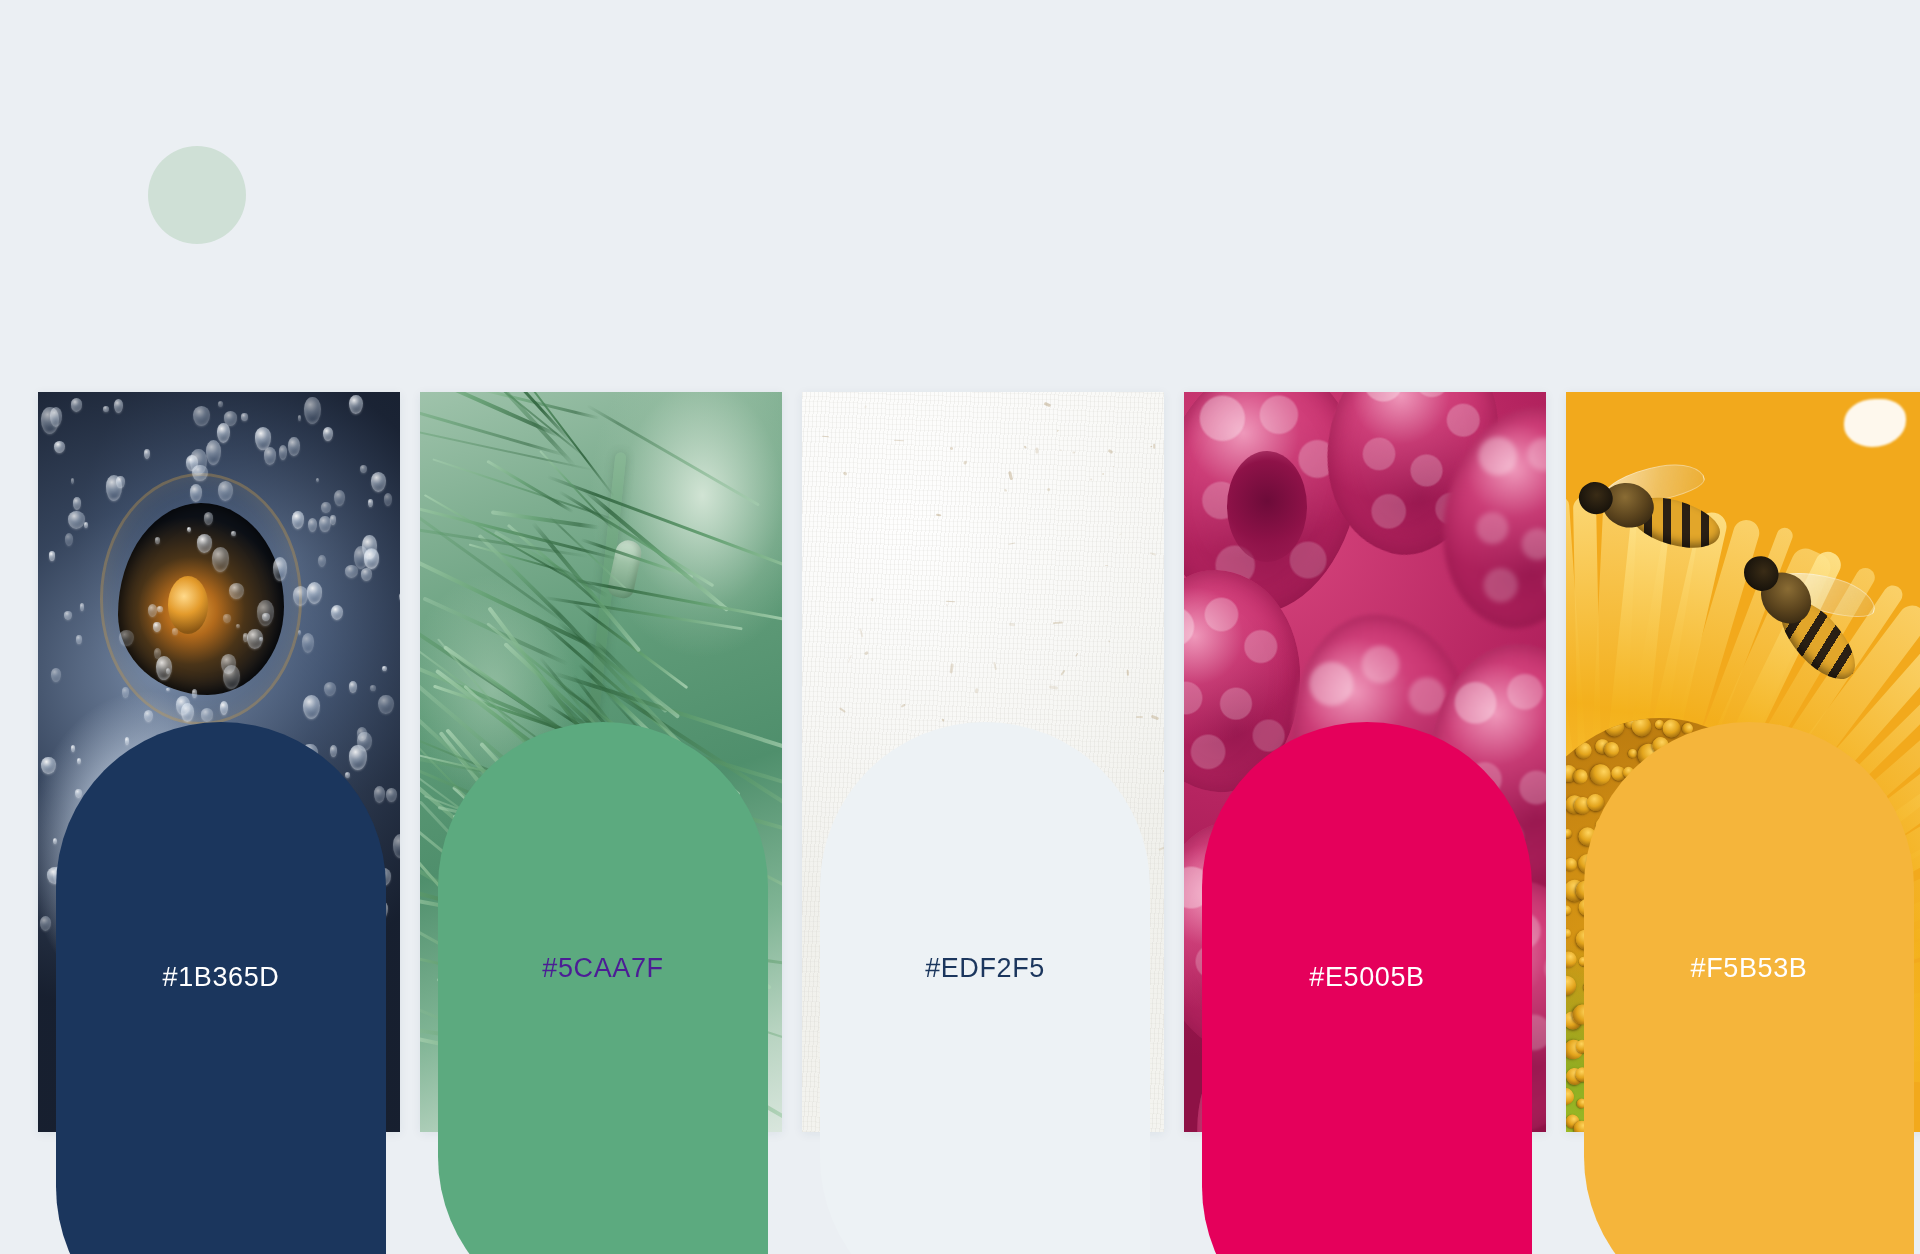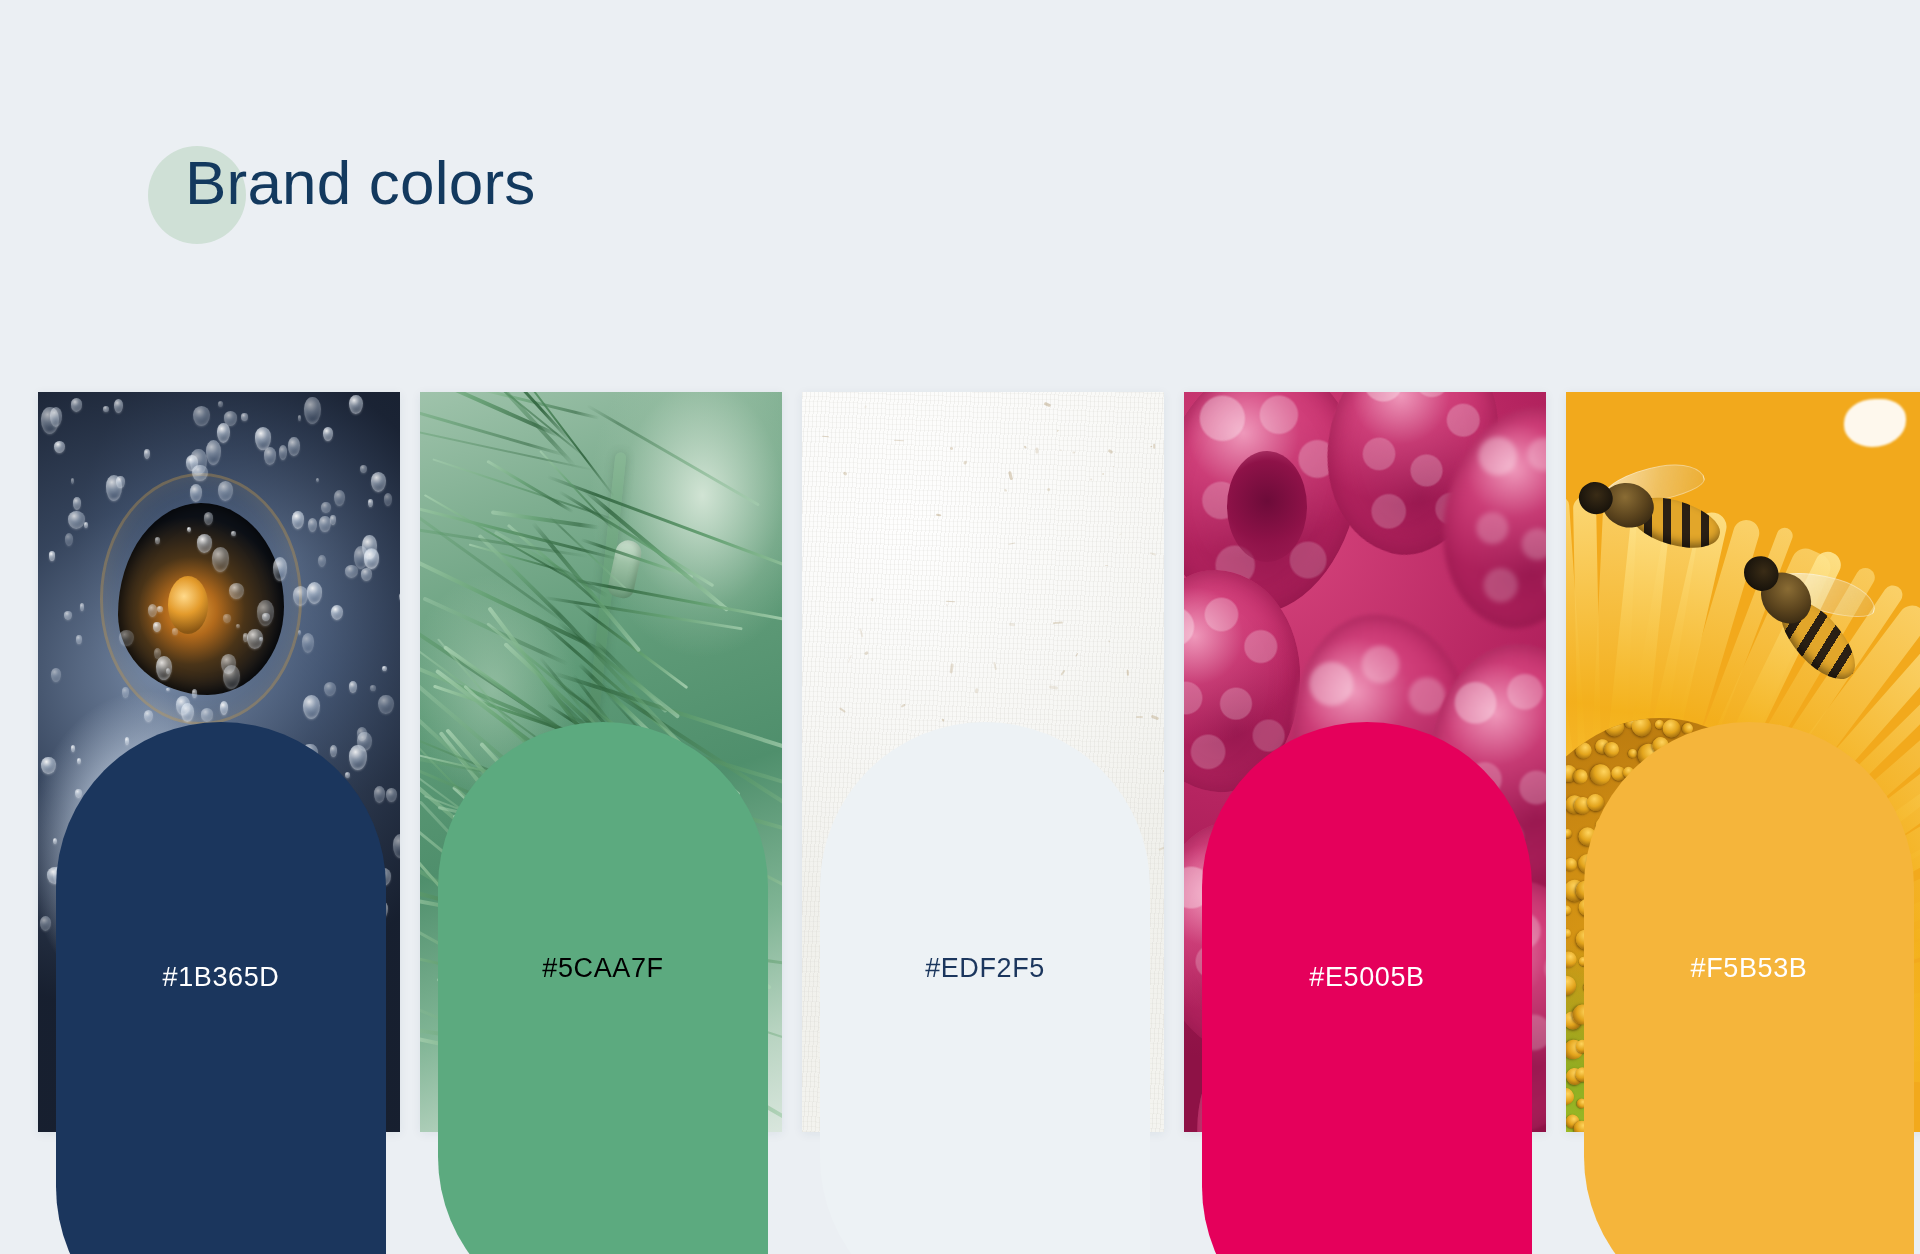--- a/index.html
+++ b/index.html
@@ -332,21 +332,20 @@
     border-radius: 50% 40% 55% 45%;
     background: rgba(255,255,255,0.92);
     filter: blur(1px);
   }
 </style>
 </head>
 <body>
 
 <div class="title-block">
   <div class="title-accent"></div>
-  <div class="title-text">Brand colors</div>
 </div>
 
 <div class="swatch-row">
 
   <div class="swatch" style="left:38px;">
     <div class="swatch-photo">
       <div class="photo-canvas photo-blueberry">
         <div class="bb-rim"></div>
         <div class="bb-hole"></div>
         <div class="droplets" id="bb-drops">
@@ -652,21 +651,21 @@
             <i style="top: 97.762%; left: 45.3978%; width: 127.334px; transform: rotate(223.177deg); opacity: 0.48; height: 3.9px;"></i>
             <i style="top: 22.4158%; left: 54.7199%; width: 224.475px; transform: rotate(194.115deg); opacity: 0.84; height: 2.5px;"></i>
             <i style="top: 61.6092%; left: 32.0944%; width: 111.318px; transform: rotate(33.4953deg); opacity: 0.86; height: 3.2px;"></i>
             <i style="top: 99.4018%; left: 45.6406%; width: 309.369px; transform: rotate(34.414deg); opacity: 0.54; height: 4.4px;"></i>
             <i style="top: 26.0608%; left: 44.9602%; width: 183.438px; transform: rotate(209.909deg); opacity: 0.82; height: 2.2px;"></i>
             <i style="top: 30.8165%; left: 37.9969%; width: 154.213px; transform: rotate(38.2475deg); opacity: 0.69; height: 4.3px;"></i>
           </div>
       </div>
     </div>
     <div class="swatch-drop" style="top:330px;height:600px;background:#5CAA7F;">
-      <span class="swatch-label" style="color:#000000; margin-top:-108px;">#5CAA7F</span>
+      <span class="swatch-label" style="color:#4c1d95; margin-top:-108px;">#5CAA7F</span>
     </div>
   </div>
 
   <div class="swatch" style="left:802px;">
     <div class="swatch-photo">
       <div class="photo-canvas photo-paper">
         <div class="paper-grain"></div>
         <div class="flecks" id="paper-flecks">
             <span style="left: 22.4348%; top: 65.4063%; width: 7.34796px; height: 1.50149px; transform: rotate(92.67deg); opacity: 0.66;"></span>
             <span style="left: 5.50823%; top: 5.96296%; width: 7.45089px; height: 1.36471px; transform: rotate(6.30479deg); opacity: 0.7;"></span>

